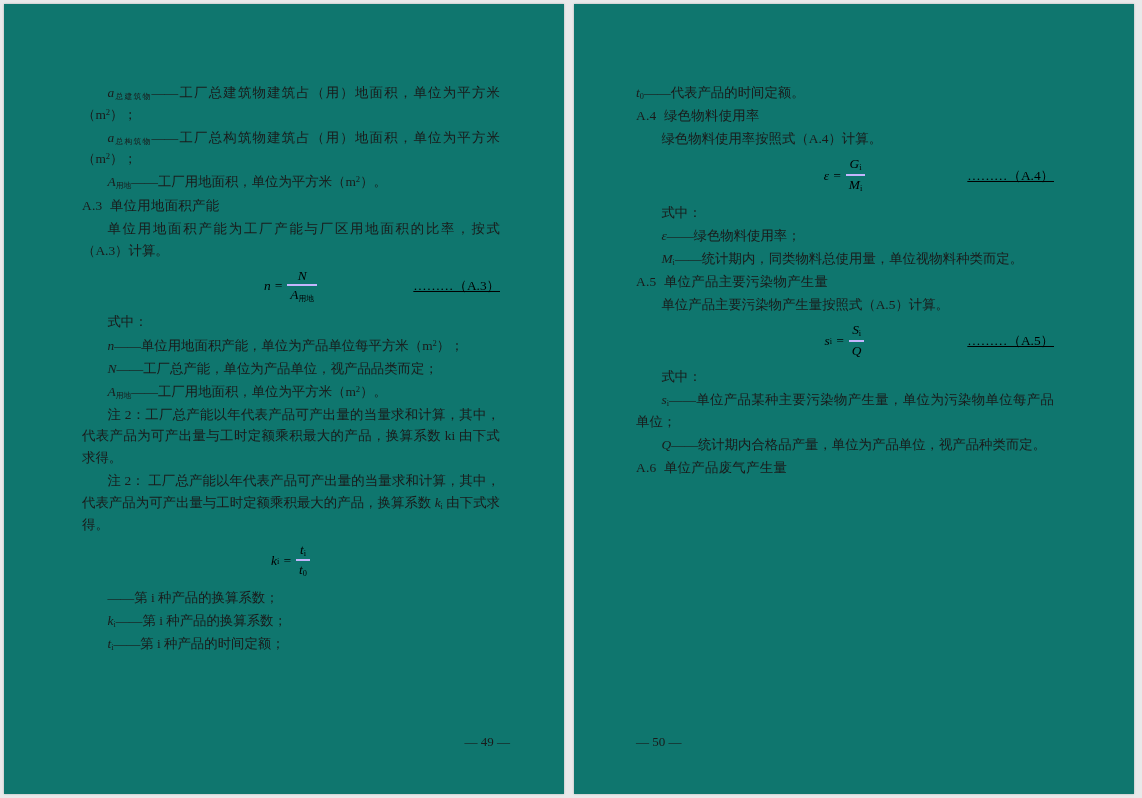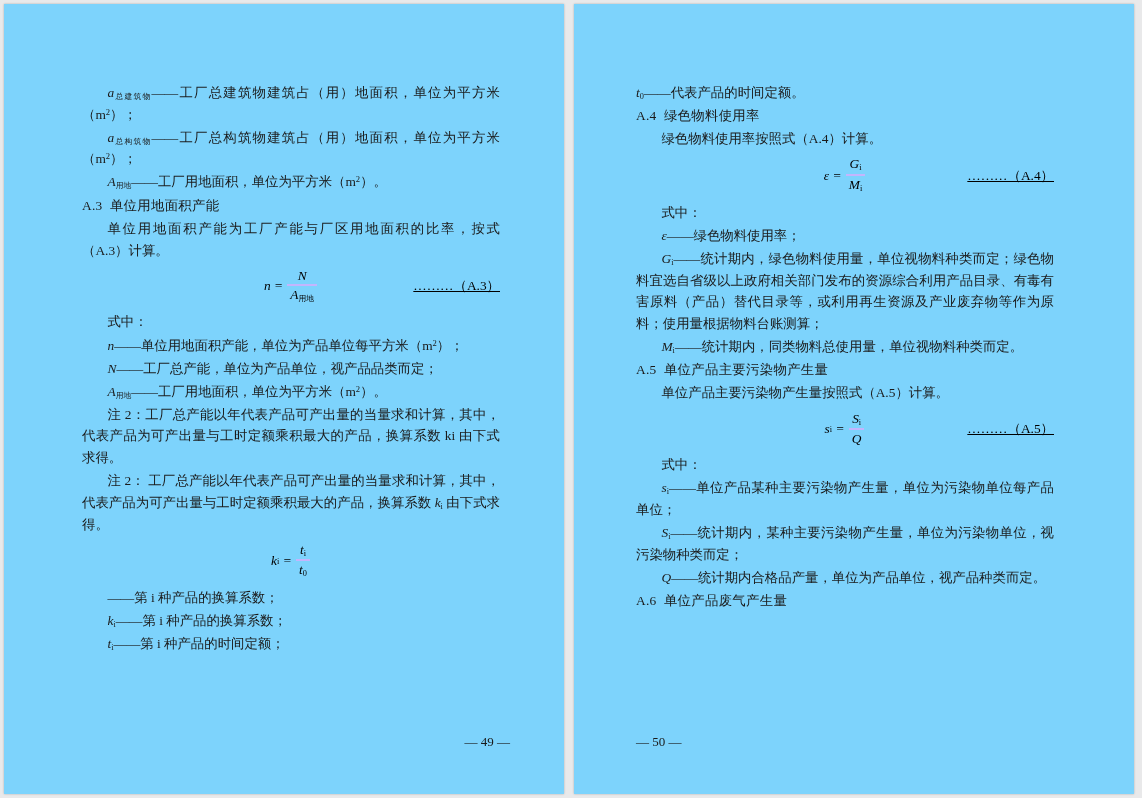--- a/index.html
+++ b/index.html
@@ -16,21 +16,21 @@
   .spread {
     display: flex;
     width: 1142px;
     height: 798px;
     gap: 10px;
     box-sizing: border-box;
     padding: 4px 4px;
   }
   .page {
     position: relative;
-    background: #7dd3fc;
+    background: #0f766e;
     width: 560px;
     height: 790px;
     box-sizing: border-box;
     box-shadow: 0 0 2px rgba(0,0,0,0.25);
     overflow: hidden;
   }
   .page-inner {
     position: absolute;
     left: 78px;
     top: 78px;
@@ -210,21 +210,20 @@
               <span class="den it">M<sub>i</sub></span>
             </span>
         </span>
         <span class="tag">………（A.4）</span>
       </div>
 
       <p class="ind">式中：</p>
 
       <p class="ind"><span class="it">ε</span>——绿色物料使用率；</p>
 
-      <p class="ind"><span class="it">G</span><sub>i</sub>——统计期内，绿色物料使用量，单位视物料种类而定；绿色物料宜选自省级以上政府相关部门发布的资源综合利用产品目录、有毒有害原料（产品）替代目录等，或利用再生资源及产业废弃物等作为原料；使用量根据物料台账测算；</p>
 
       <p class="ind"><span class="it">M</span><sub>i</sub>——统计期内，同类物料总使用量，单位视物料种类而定。</p>
 
       <p class="h"><span>A.5</span>&nbsp;&nbsp;<span>单位产品主要污染物产生量</span></p>
 
       <p class="ind">单位产品主要污染物产生量按照式（A.5）计算。</p>
 
       <div class="formula tagged">
         <span class="eq">
           <span class="it">s</span><sub>i</sub>&nbsp;=&nbsp;<span class="frac">
@@ -232,21 +231,20 @@
               <span class="den it">Q</span>
             </span>
         </span>
         <span class="tag">………（A.5）</span>
       </div>
 
       <p class="ind">式中：</p>
 
       <p class="ind"><span class="it">s</span><sub>i</sub>——单位产品某种主要污染物产生量，单位为污染物单位每产品单位；</p>
 
-      <p class="ind"><span class="it">S</span><sub>i</sub>——统计期内，某种主要污染物产生量，单位为污染物单位，视污染物种类而定；</p>
 
       <p class="ind"><span class="it">Q</span>——统计期内合格品产量，单位为产品单位，视产品种类而定。</p>
 
       <p class="h"><span>A.6</span>&nbsp;&nbsp;<span>单位产品废气产生量</span></p>
 
     </div>
     <div class="pagenum">— 50 —</div>
   </div>
 
 </div>

